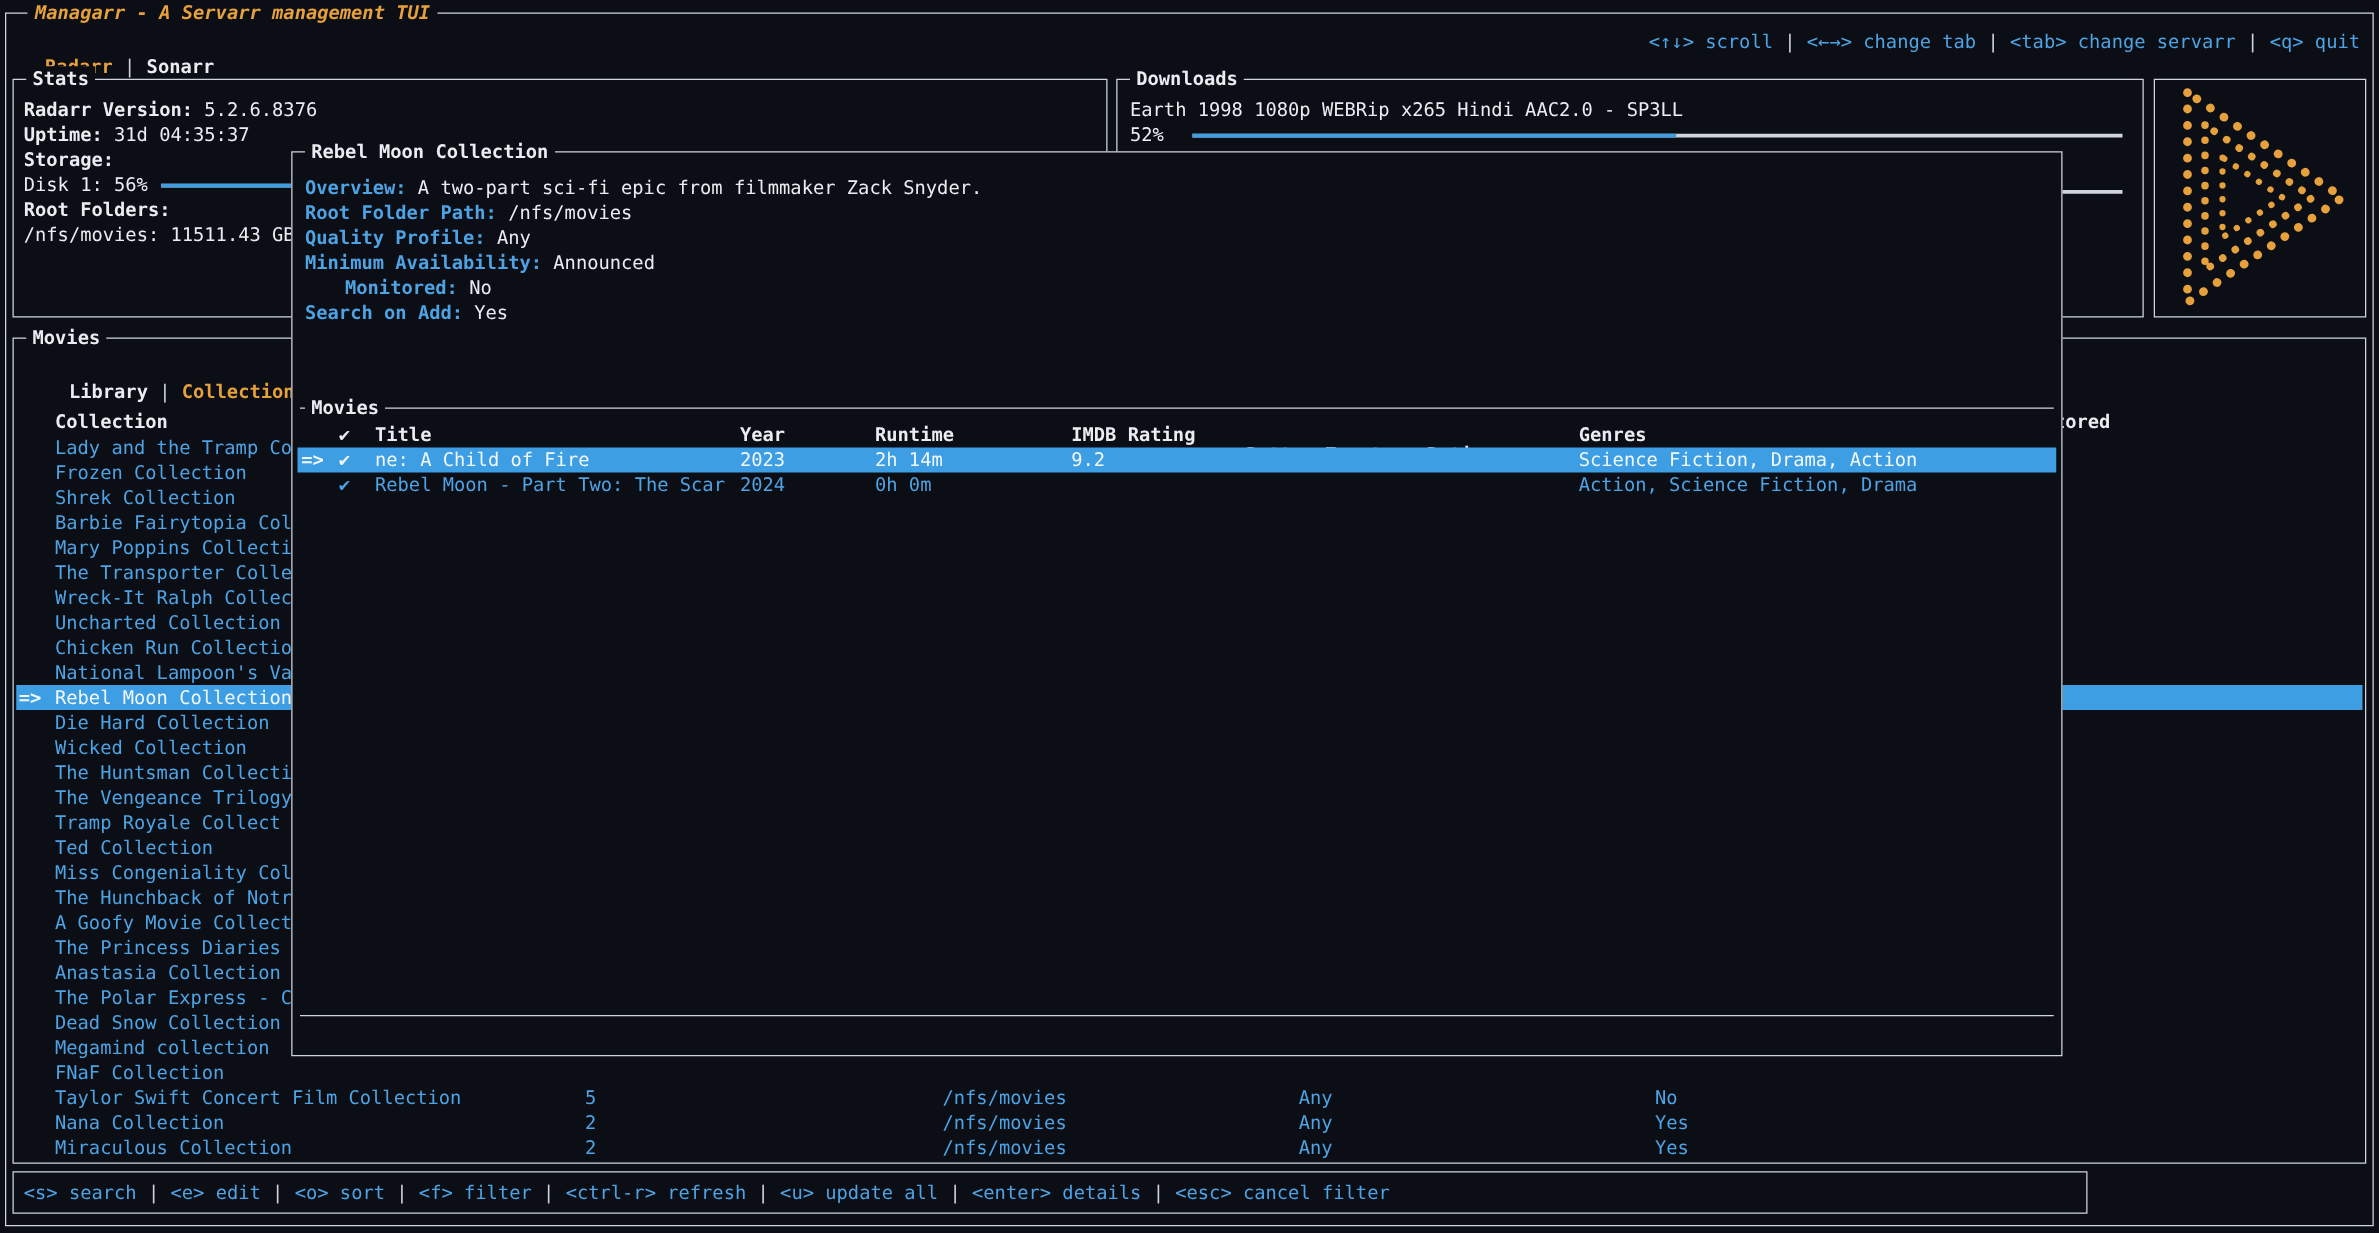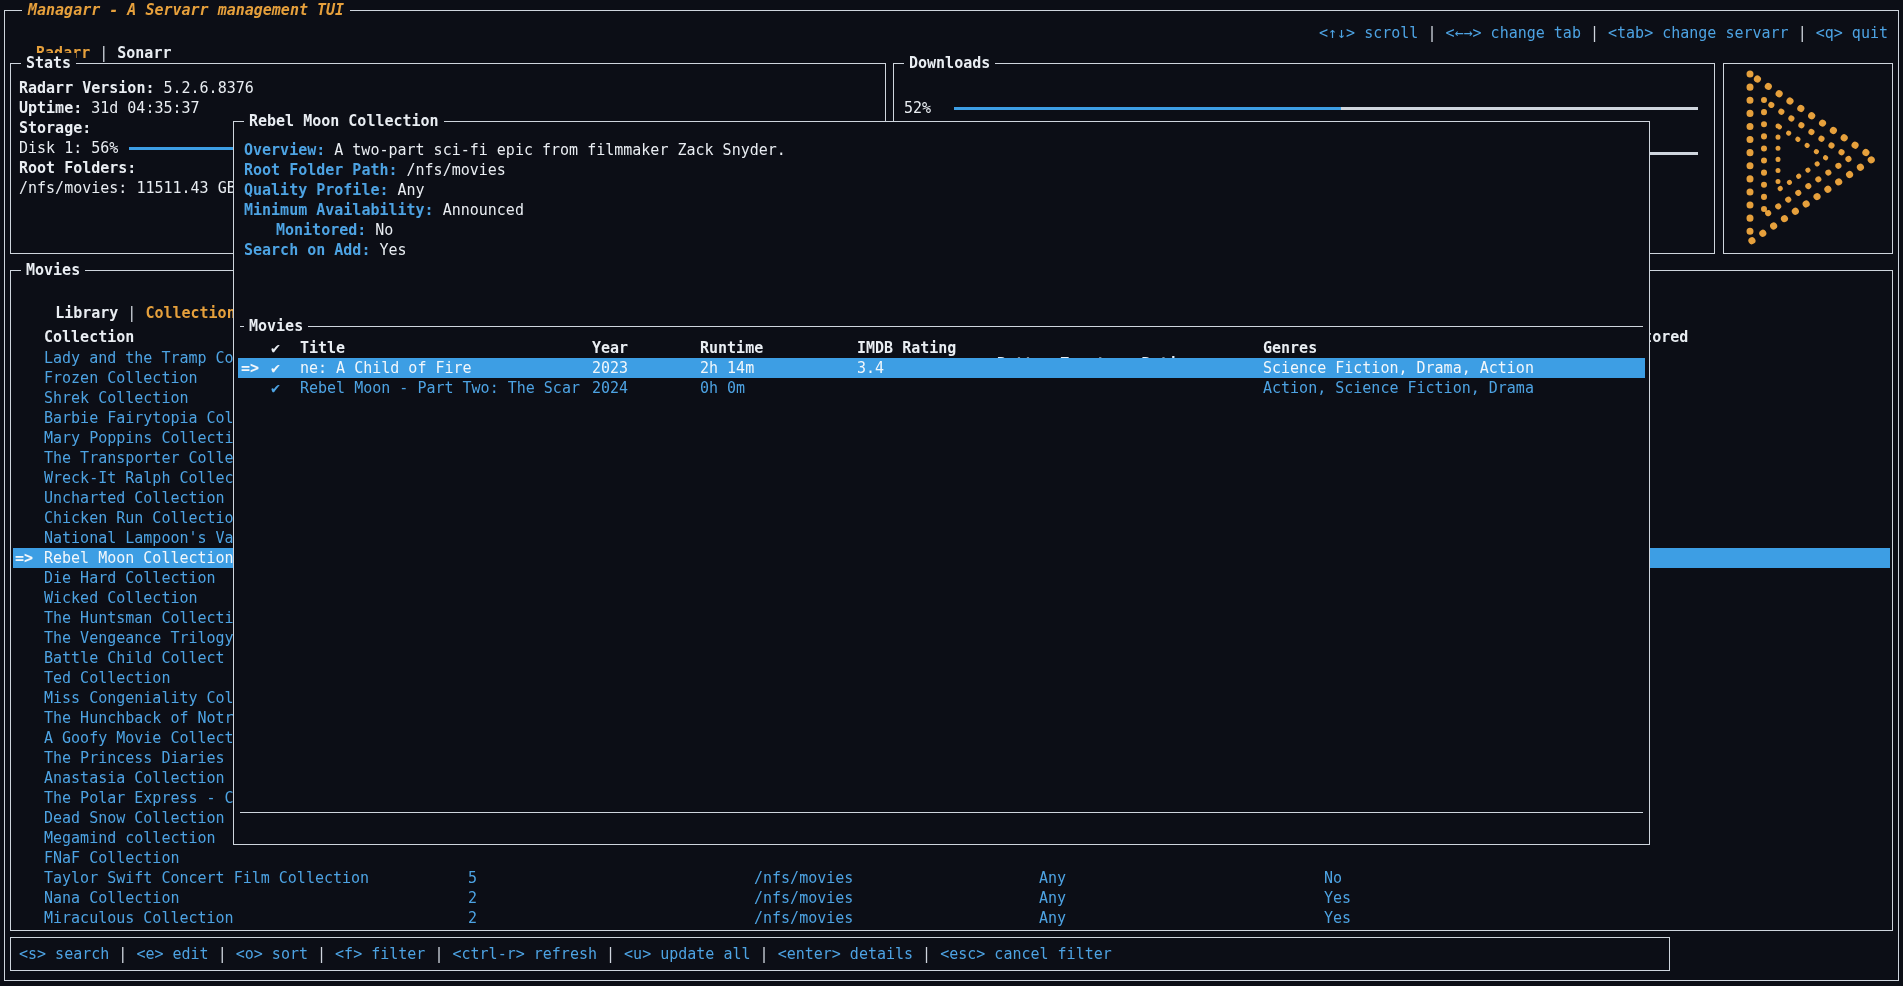--- a/index.html
+++ b/index.html
@@ -80,20 +80,21 @@
   <div class="line" style="left:8px;top:74px;"><span class="white">Disk 1:</span><span class="white val">56%</span></div>
   <div class="gauge" style="left:118px;top:83px;width:746px;">
       <div class="fill" style="width: 56%;"></div>
     </div>
   <div class="line bold white" style="left:8px;top:94px;text-align:center;">Root Folders:</div>
   <div class="line" style="left:8px;top:114px;"><span class="white">/nfs/movies:</span><span class="white val">11511.43 GB</span></div>
 </div>
 
 <div class="panel" style="left:893px;top:63px;width:822px;height:191px;">
   <span class="ptitle">Downloads</span>
+  <div class="line white" style="left:10px;top:14px;">Earth 1998 1080p WEBRip x265 Hindi AAC2.0 - SP3LL</div>
   <div class="line white" style="left:10px;top:34px;">52%</div>
   <div class="gauge" style="left:60px;top:43px;width:744px;">
       <div class="fill" style="width: 52%;"></div>
     </div>
   <div class="gauge" style="left:60px;top:88px;width:744px;"></div>
 </div>
 
 <div class="panel" style="left:1723px;top:63px;width:170px;height:191px;">
   <div style="position:absolute;left:0;top:0;width:168px;height:189px;">
     <svg width="168" height="189" viewBox="0 0 168 189">
@@ -154,21 +155,21 @@
       <div class="list-item" style="top: 240px;">
         <span class="iname">Wicked Collection</span>
       </div>
       <div class="list-item" style="top: 260px;">
         <span class="iname">The Huntsman Collecti</span>
       </div>
       <div class="list-item" style="top: 280px;">
         <span class="iname">The Vengeance Trilogy</span>
       </div>
       <div class="list-item" style="top: 300px;">
-        <span class="iname">Battle Child Collect</span>
+        <span class="iname">Tramp Royale Collect</span>
       </div>
       <div class="list-item" style="top: 320px;">
         <span class="iname">Ted Collection</span>
       </div>
       <div class="list-item" style="top: 340px;">
         <span class="iname">Miss Congeniality Col</span>
       </div>
       <div class="list-item" style="top: 360px;">
         <span class="iname">The Hunchback of Notr</span>
       </div>
@@ -238,21 +239,21 @@
       <span class="cell" style="left: 759px; margin-top: 16px;">Rotten Tomatoes Rating</span>
       <span class="cell" style="left: 1025px;">Genres</span>
     </div>
   <div id="mtable-rows">
       <div class="mrow selected" style="top: 236px;">
         <span class="cell marker" style="left: 3px;">=&gt;</span>
         <span class="cell" style="left: 33px;">✔</span>
         <span class="cell" style="left: 62px;">ne: A Child of Fire</span>
         <span class="cell" style="left: 354px;">2023</span>
         <span class="cell" style="left: 462px;">2h 14m</span>
-        <span class="cell" style="left: 619px;">3.4</span>
+        <span class="cell" style="left: 619px;">9.2</span>
         <span class="cell" style="left: 759px;"></span>
         <span class="cell" style="left: 1025px;">Science Fiction, Drama, Action</span>
       </div>
       <div class="mrow" style="top: 256px;">
         <span class="cell" style="left: 33px;">✔</span>
         <span class="cell" style="left: 62px;">Rebel Moon - Part Two: The Scar</span>
         <span class="cell" style="left: 354px;">2024</span>
         <span class="cell" style="left: 462px;">0h 0m</span>
         <span class="cell" style="left: 619px;"></span>
         <span class="cell" style="left: 759px;"></span>

